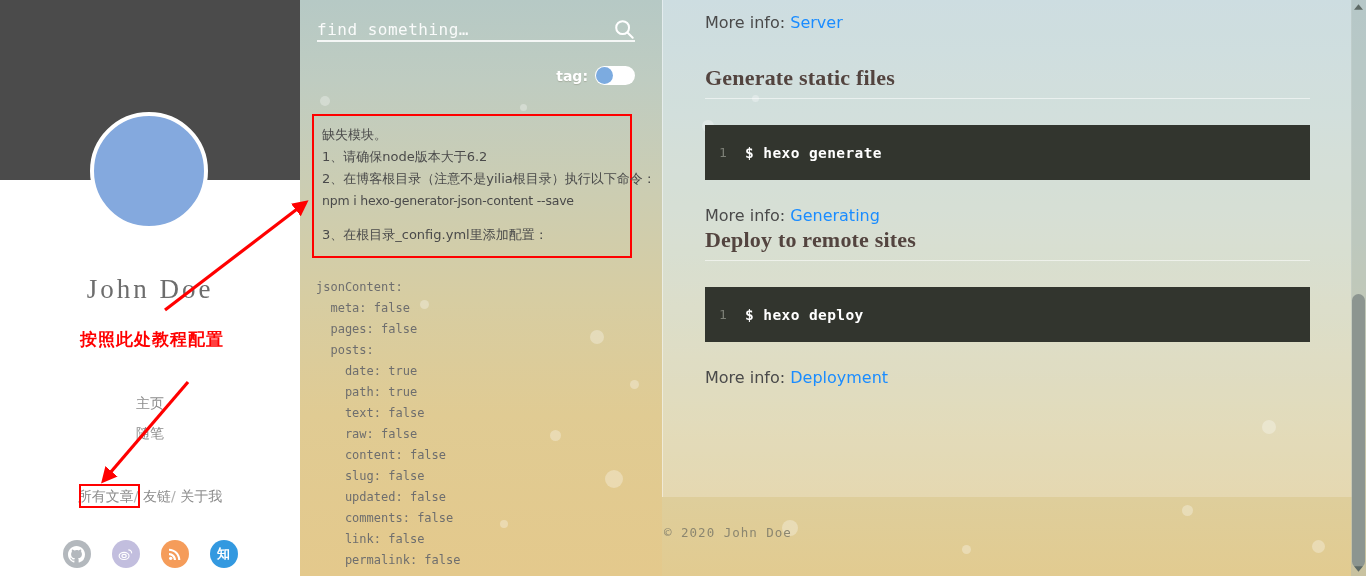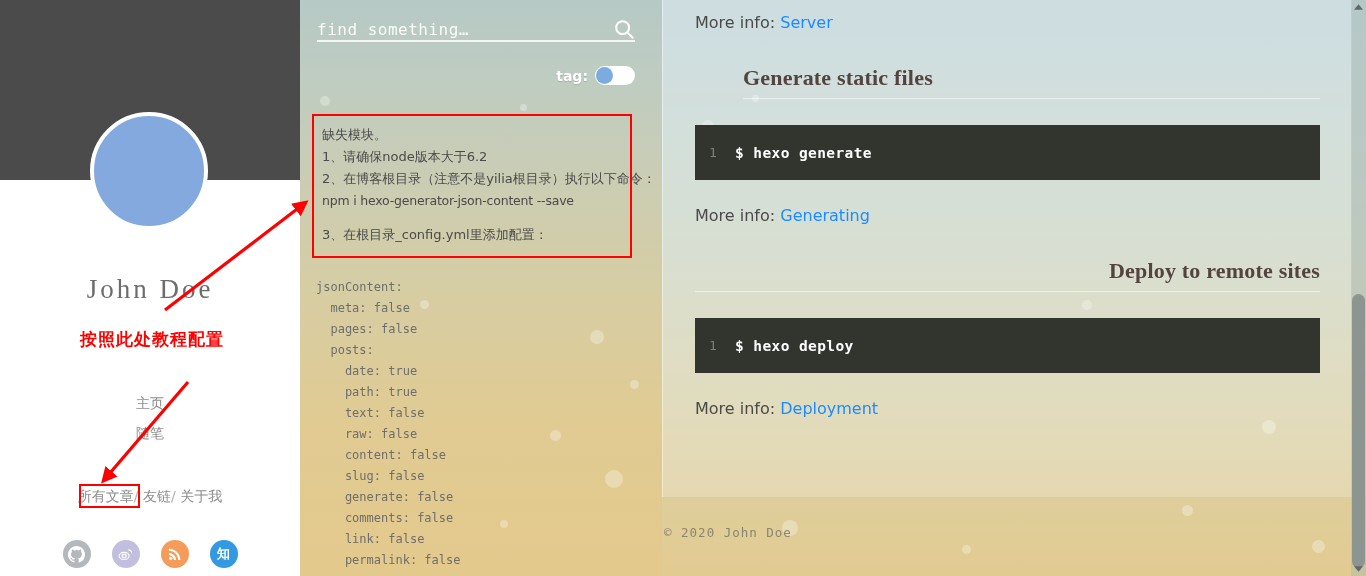--- a/index.html
+++ b/index.html
@@ -211,21 +211,21 @@
       #ddcf9f 82%,
       #e2cb90 100%);
     overflow: hidden;
   }
   .content-panel {
     position: absolute;
     left: 0; top: 0;
     width: 690px; height: 497px;
     background: rgba(255,255,255,0.22);
     border-left: 1px solid rgba(255,255,255,0.45);
-    padding: 0 32px;
+    padding: 0 42px;
     overflow: hidden;
   }
   .moreinfo {
     font-family: "DejaVu Sans", sans-serif;
     font-size: 16px;
     color: #4a4a4a;
     line-height: 22px;
   }
   .moreinfo a { color: #1a8cff; text-decoration: none; }
   .sec-head {
@@ -402,21 +402,21 @@
     <div class="yaml-line">jsonContent:</div>
     <div class="yaml-line">  meta: false</div>
     <div class="yaml-line">  pages: false</div>
     <div class="yaml-line">  posts:</div>
     <div class="yaml-line">    date: true</div>
     <div class="yaml-line">    path: true</div>
     <div class="yaml-line">    text: false</div>
     <div class="yaml-line">    raw: false</div>
     <div class="yaml-line">    content: false</div>
     <div class="yaml-line">    slug: false</div>
-    <div class="yaml-line">    generate: false</div>
+    <div class="yaml-line">    updated: false</div>
     <div class="yaml-line">    comments: false</div>
     <div class="yaml-line">    link: false</div>
     <div class="yaml-line">    permalink: false</div>
   </div>
 
   <div class="right-area">
     <div class="bokeh" style="left:40px;  top:120px; width:12px; height:12px;"></div>
     <div class="bokeh" style="left:90px;  top:95px;  width:7px;  height:7px;"></div>
     <div class="bokeh" style="left:420px; top:300px; width:10px; height:10px;"></div>
     <div class="bokeh" style="left:600px; top:420px; width:14px; height:14px;"></div>
@@ -425,36 +425,36 @@
     <div class="bokeh" style="left:520px; top:505px; width:11px; height:11px;"></div>
     <div class="bokeh" style="left:650px; top:540px; width:13px; height:13px;"></div>
 
     <div class="content-panel">
 
       <div class="moreinfo" style="margin-top:12px;">
         <span>More info:</span>
         <a href="#">Server</a>
       </div>
 
-      <div style="margin-top:31px;margin-left:48px;">
+      <div style="margin-top:31px;">
         <div class="sec-head">Generate static files</div>
         <div class="sec-rule"></div>
       </div>
 
       <div class="code-block" style="margin-top:26px;">
         <span class="code-ln">1</span>
         <span class="code-txt">$ hexo generate</span>
       </div>
 
       <div class="moreinfo" style="margin-top:25px;">
         <span>More info:</span>
         <a href="#">Generating</a>
       </div>
 
-      <div style="margin-top:31px;text-align:right;">
+      <div style="">
         <div class="sec-head">Deploy to remote sites</div>
         <div class="sec-rule"></div>
       </div>
 
       <div class="code-block" style="margin-top:26px;">
         <span class="code-ln">1</span>
         <span class="code-txt">$ hexo deploy</span>
       </div>
 
       <div class="moreinfo" style="margin-top:25px;">

